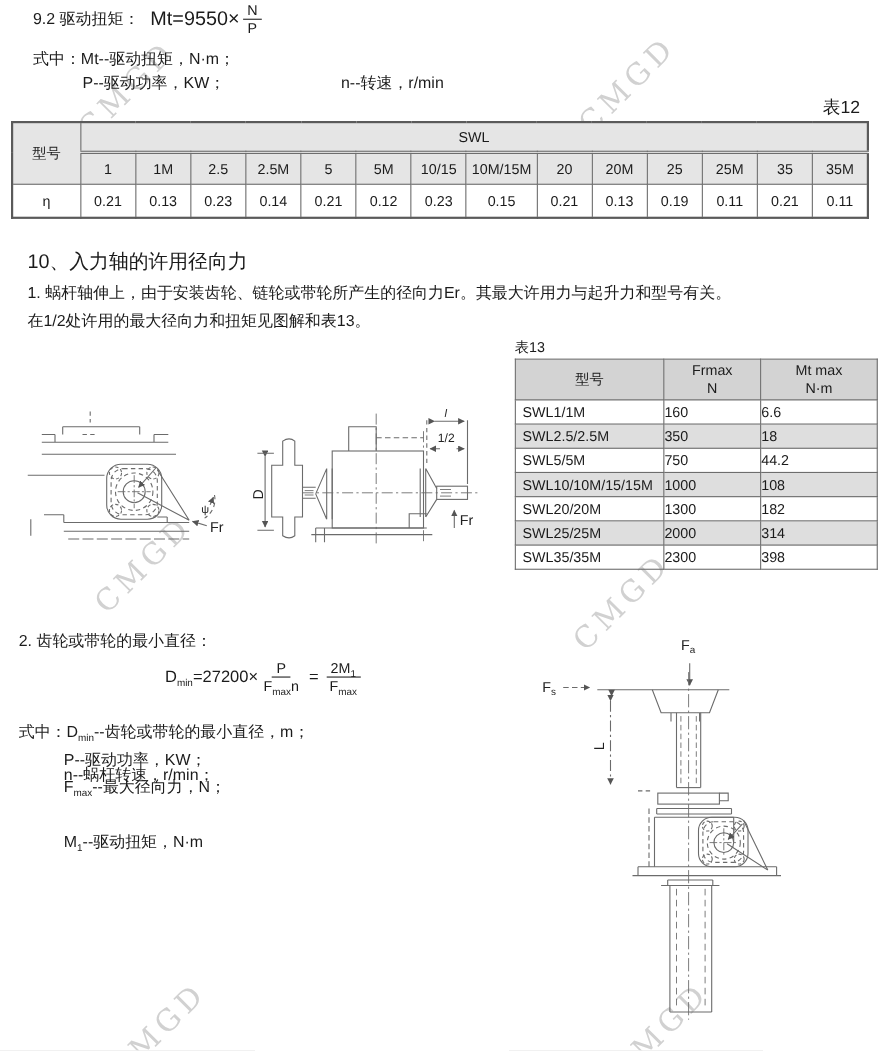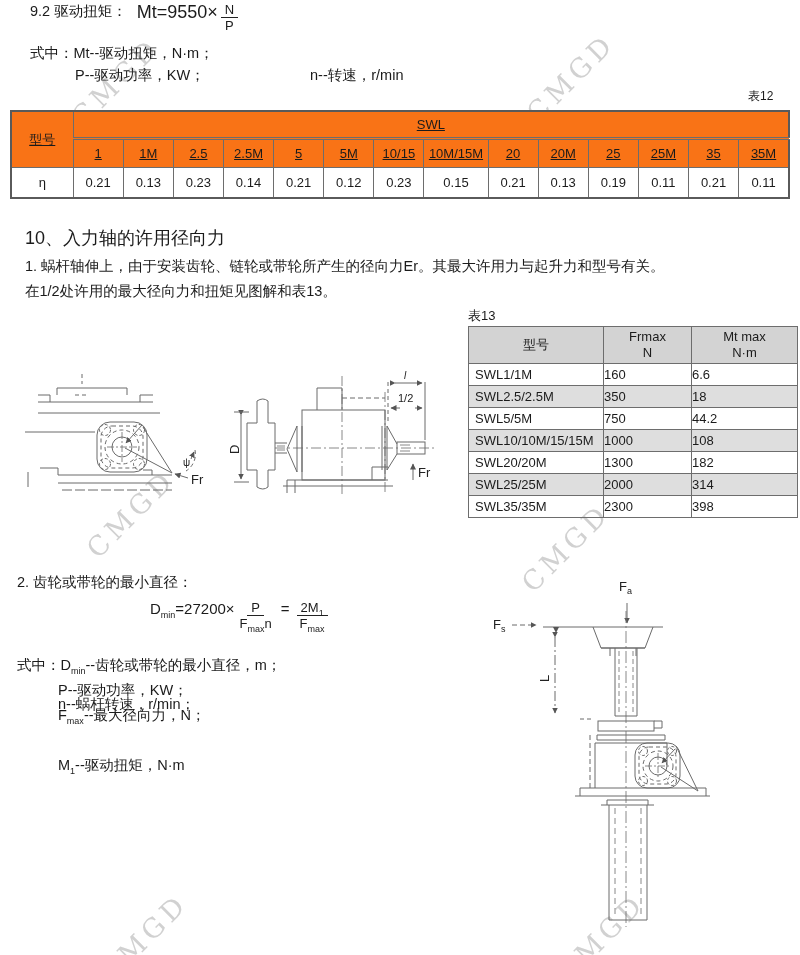--- a/index.html
+++ b/index.html
@@ -1,33 +1,33 @@
 <!DOCTYPE html>
 <html><head>
 <meta charset="utf-8">
 <style>
   html,body{margin:0;padding:0;background:#e8e8e8;}
   #page{position:relative;width:800px;height:955px;background:#ffffff;overflow:hidden;
         font-family:"Liberation Sans",sans-serif;color:#1b1b1b;}
   .abs{position:absolute;}
   .txt{font-size:14.5px;white-space:nowrap;}
   
-  .frow{display:flex;align-items:flex-start;white-space:nowrap;}
+  .frow{display:flex;align-items:center;white-space:nowrap;}
   .frac{display:inline-flex;flex-direction:column;align-items:center;font-size:13px;line-height:1.18;margin:0 3px;}
   .frac .num{border-bottom:1.4px solid #222;padding:0 4px;}
   .frac .den{padding:0 2px;}
   sub{font-size:9px;line-height:0;}
   
   .wm{position:absolute;font-family:"DejaVu Serif",serif;font-size:27px;letter-spacing:5px;
       color:#c9c9c9;opacity:.85;transform:rotate(-45deg);pointer-events:none;}
   
   table{border-collapse:collapse;table-layout:fixed;}
   #t12{position:absolute;top:110px;left:10px;width:780px;font-size:13px;}
   #t12 td{border:1px solid #6d6d6d;text-align:center;padding:0;}
-  #t12 .hd{background:#f97316;text-decoration:underline;}
+  #t12 .hd{background:#e5e5e5;}
   #t12 .grp{border-bottom:3px double #6d6d6d;height:25px;}
   #t12 .sub-r td{height:27px;}
   #t12 .data-r td{height:29px;background:#fff;}
   #t12{border:2px solid #5a5a5a;}
   #t13{position:absolute;top:326px;left:468px;width:329px;font-size:13px;border:1.5px solid #5a5a5a;}
   #t13 td{border:1px solid #6d6d6d;padding:0 0 0 6px;}
   #t13 .hd{background:#d3d3d3;text-align:center;height:36px;line-height:1.25;padding:0;}
   #t13 tbody td{height:21px;}
   #t13 tbody tr:nth-child(even){background:#dedede;}
   #t13 td.n{text-align:left;padding:0;}
@@ -54,21 +54,21 @@
     <span class="txt" style="margin-left:10px;font-size:18px;">Mt=9550×</span>
     <span class="frac">
       <span class="num">N</span>
       <span class="den">P</span>
     </span>
   </div>
   <div class="abs txt" style="top:44px;left:30px;">式中：Mt--驱动扭矩，N·m；</div>
   <div class="abs txt" style="top:66px;left:75px;">P--驱动功率，KW；</div>
   <div class="abs txt" style="top:66px;left:310px;">n--转速，r/min</div>
 
-  <div class="abs" style="top:88px;left:748px;font-size:12px;">表12</div>
+  <div class="abs" style="top:88px;left:748px;font-size:16px;">表12</div>
   <table id="t12">
     <colgroup>
         <col style="width:62px">
         <col span="7" style="width:50px">
         <col style="width:64px">
         <col span="6" style="width:50px">
       </colgroup>
     <tbody>
         <tr>
       <td rowspan="2" class="hd">型号</td>

